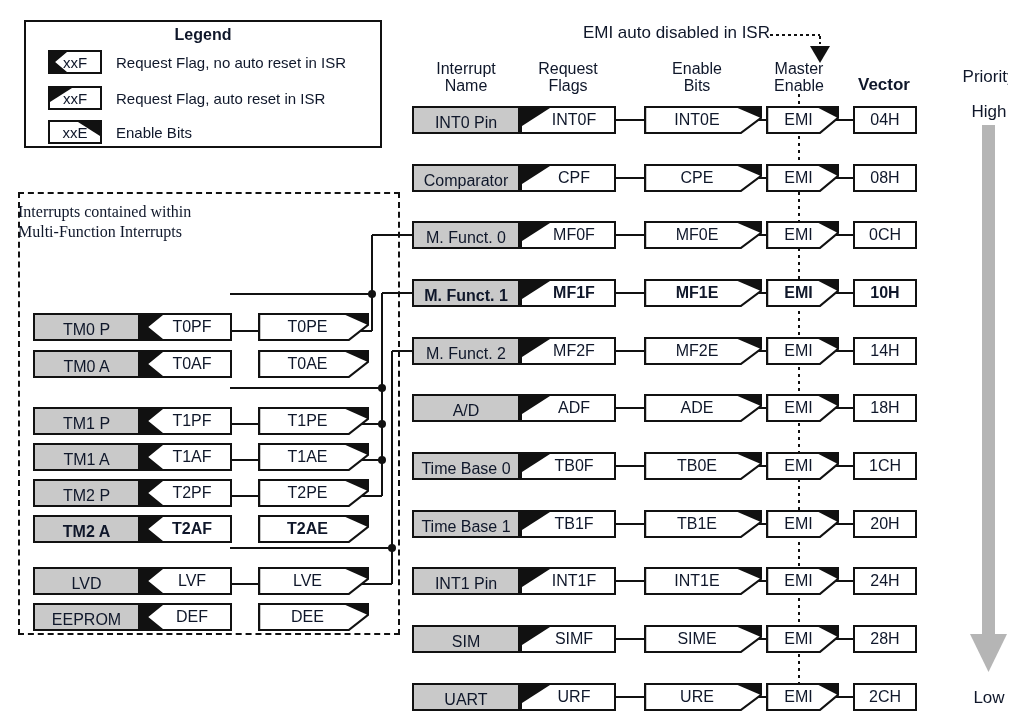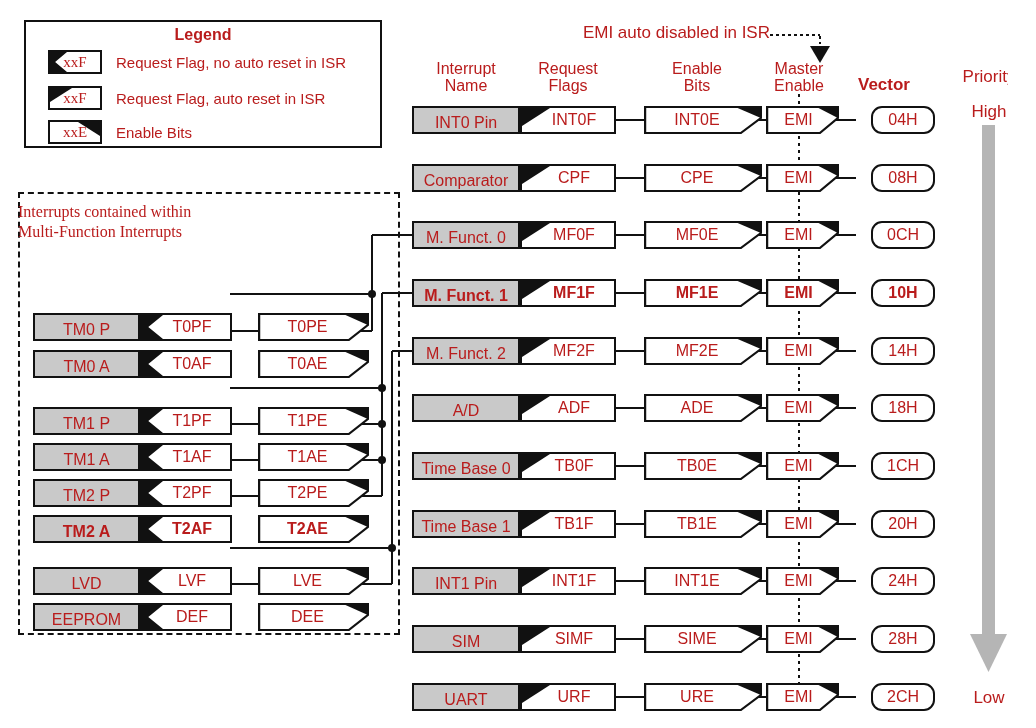--- a/index.html
+++ b/index.html
@@ -1,17 +1,17 @@
 <!DOCTYPE html>
 <html><head>
 <meta charset="utf-8">
 <style>
   html,body{margin:0;padding:0;background:#fff;}
   .stage{position:relative;width:1008px;height:728px;background:#fff;overflow:hidden;
-         font-family:"Liberation Sans",sans-serif;color:#b91c1c;}
+         font-family:"Liberation Sans",sans-serif;color:#0f172a;}
   .abs{position:absolute;}
   
   .wires{position:absolute;left:0;top:0;width:1036px;height:728px;z-index:1;pointer-events:none;}
   
   .cbox{position:absolute;box-sizing:border-box;height:28px;border:2px solid #111;background:#fff;
         display:flex;align-items:center;justify-content:center;font-size:16px;z-index:2;}
   .gray{background:#c9c9c9;align-items:flex-end;}
   .lbl{position:relative;z-index:2;white-space:nowrap;}
   
   .mk-tl{position:absolute;left:0;top:0;width:28px;height:18px;background:#111;
@@ -20,32 +20,32 @@
            clip-path:polygon(0 0,100% 0,30% 50%,100% 100%,0 100%);z-index:1;}
   
   .pbox{position:absolute;height:28px;z-index:2;display:flex;align-items:center;justify-content:center;font-size:16px;}
   .pbox svg{position:absolute;left:0;top:0;width:100%;height:100%;}
   
   .mrow{position:absolute;left:412px;width:505px;height:28px;}
   .c-name{left:0;width:108px;}
   .c-flag{left:108px;width:96px;padding-left:12px;}
   .c-en{left:232px;width:106px;padding-right:12px;}
   .c-emi{left:354px;width:65px;padding-right:8px;}
-  .c-vec{left:459px;width:64px;border-radius:11px;}
+  .c-vec{left:441px;width:64px;}
   
   .srow{position:absolute;left:33px;width:359px;height:28px;margin-top:33px;}
   .s-name{left:0;width:107px;}
   .s-flag{left:107px;width:92px;padding-left:12px;}
   .s-en{left:225px;width:99px;padding-right:12px;}
   
   .legend{position:absolute;left:24px;top:20px;width:358px;height:128px;border:2px solid #111;box-sizing:border-box;z-index:2;}
   .legend-title{position:absolute;left:0;top:4px;width:100%;text-align:center;font-weight:bold;font-size:16px;}
   .lrow{position:absolute;left:22px;height:24px;display:flex;align-items:center;}
   .lmark{position:relative;box-sizing:border-box;width:54px;height:24px;border:2px solid #111;background:#fff;
-         display:flex;align-items:center;justify-content:center;font-size:15px;flex:0 0 54px;font-family:Liberation Serif, serif;}
+         display:flex;align-items:center;justify-content:center;font-size:15px;flex:0 0 54px;}
   .lmk-cres{position:absolute;left:0;top:0;bottom:0;width:17px;background:#111;
             clip-path:polygon(0 0,100% 0,30% 50%,100% 100%,0 100%);}
   .lmk-tl{position:absolute;left:0;top:0;width:22px;height:14px;background:#111;clip-path:polygon(0 0,100% 0,0 100%);}
   .lmk-tr{position:absolute;right:0;top:0;width:22px;height:14px;background:#111;clip-path:polygon(0 0,100% 0,100% 100%);}
   .ltext{margin-left:14px;font-size:15px;white-space:nowrap;}
   
   .subgroup{position:absolute;left:18px;top:192px;width:382px;height:443px;border:2px dashed #111;box-sizing:border-box;z-index:0;}
   .sub-title{position:absolute;left:18px;top:202px;width:382px;font-size:16px;line-height:20px;z-index:2;font-family:Liberation Serif, serif;}
   
   .hdr{position:absolute;text-align:center;font-size:16px;line-height:17px;z-index:2;}

